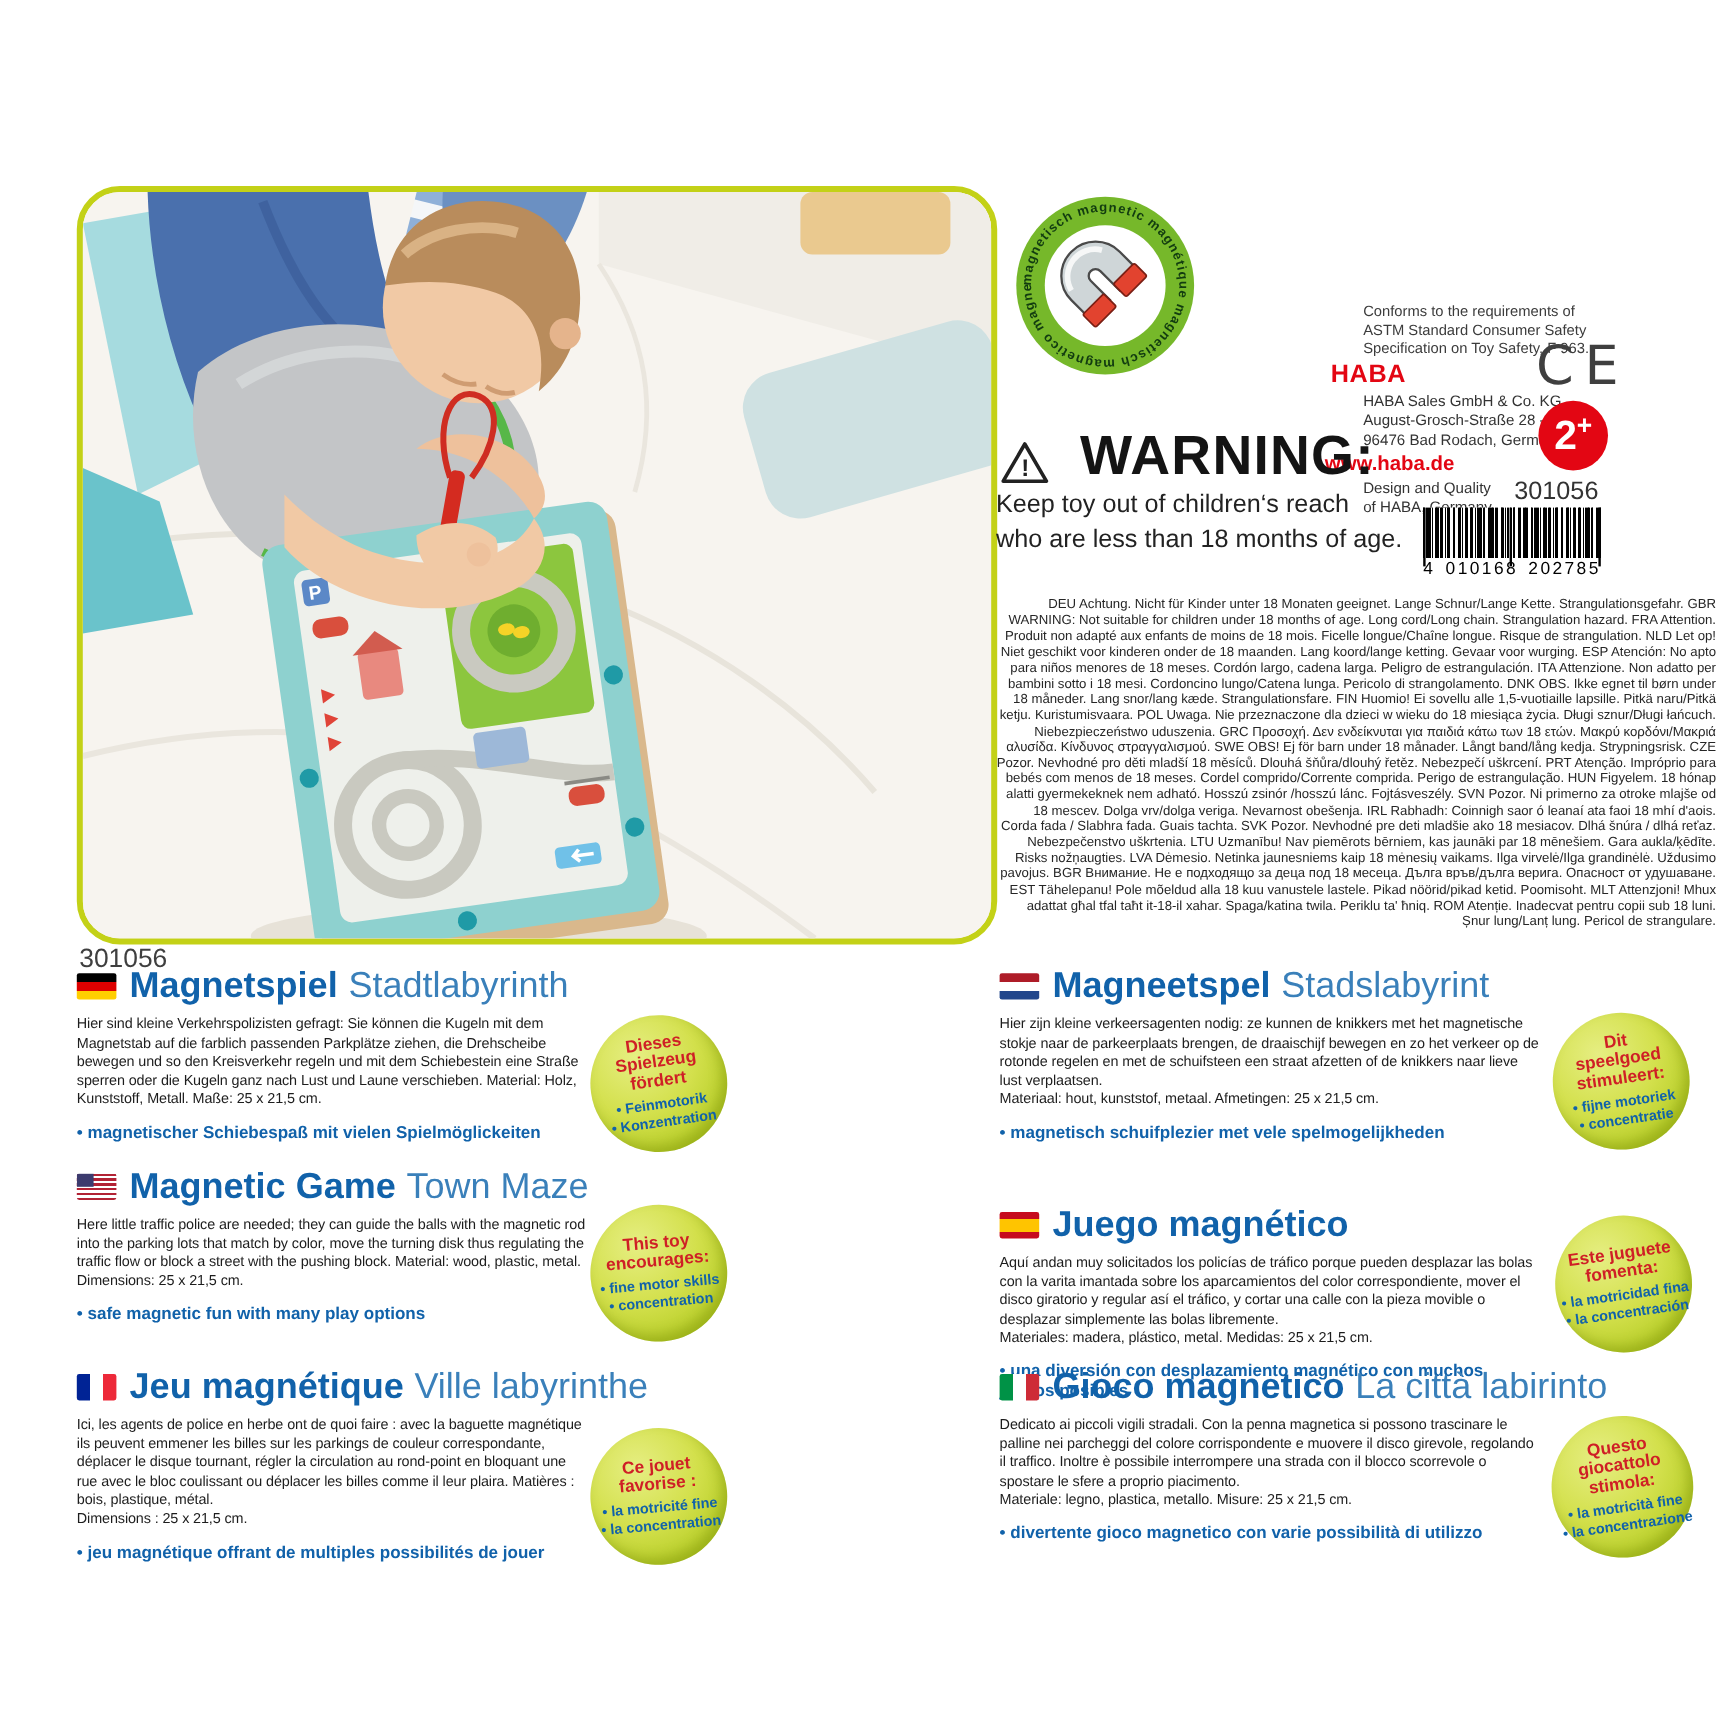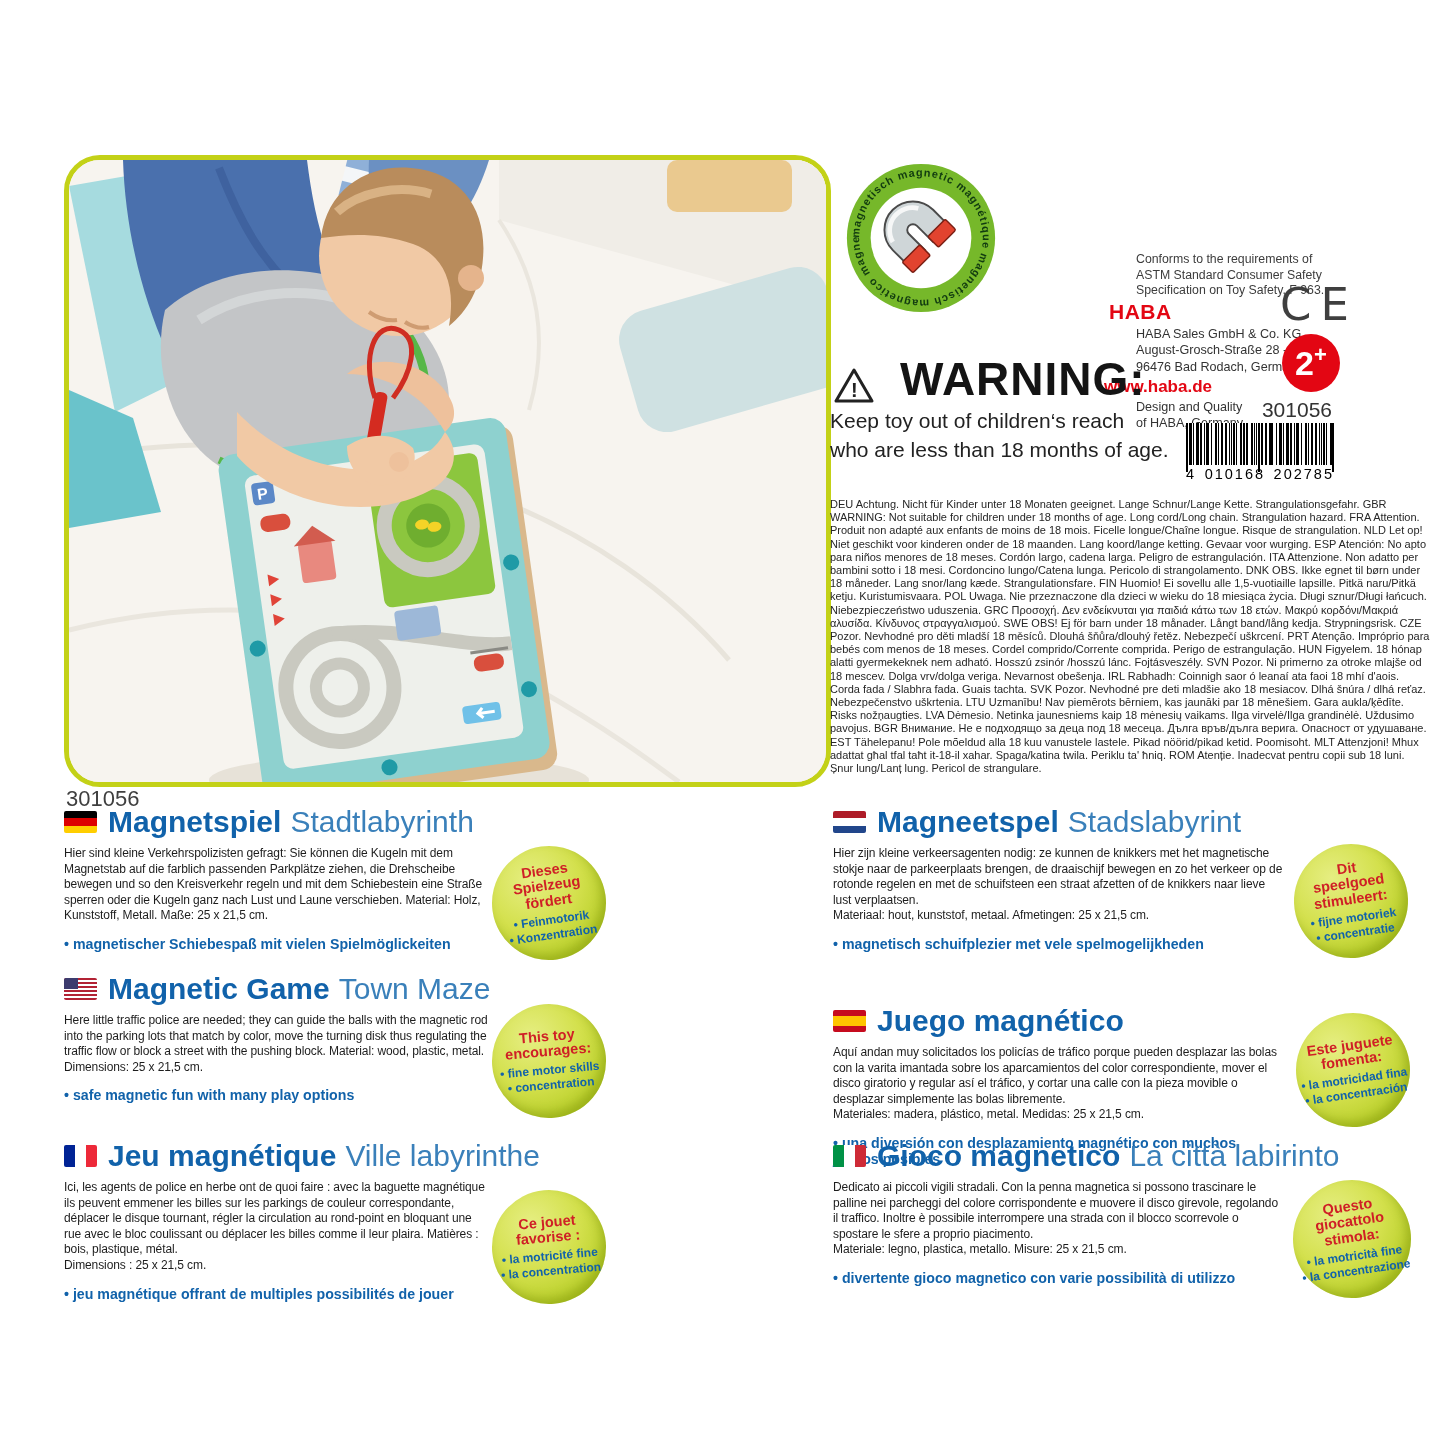--- a/index.html
+++ b/index.html
@@ -34,21 +34,21 @@
   .guard{position:absolute;top:0;width:2px;height:49px;background:#000;}
   .guard.l{left:0;} .guard.m{left:72px;} .guard.r{right:0;}
   .barcode-digits{display:flex;justify-content:space-between;font-size:14.5px;letter-spacing:2px;color:#000;margin-top:1px;}
 
   
   .warning-icon{position:absolute;left:833px;top:366px;width:42px;height:40px;}
   .warning-title{position:absolute;left:900px;top:352px;font-size:46px;font-weight:900;color:#141414;letter-spacing:1px;}
   .warning-lines{position:absolute;left:830px;top:407px;font-size:21px;line-height:1.36;color:#222;}
 
   
-  .fine-print{position:absolute;left:830px;top:487px;width:600px;font-size:11px;line-height:13.2px;color:#262626;}
+  .fine-print{position:absolute;left:830px;top:487px;width:600px;font-size:11px;line-height:13.2px;color:#262626;text-align:right;}
 
   
   .sec{position:absolute;}
   .sec.colL{left:64px;width:424px;}
   .sec.colR{left:833px;width:452px;}
   .sec-head{display:flex;align-items:center;}
   .flag{width:33px;height:22px;border-radius:2px;margin-right:11px;flex:none;position:relative;overflow:hidden;}
   .flag-de{background:linear-gradient(180deg,#000 0 33.3%,#d00 33.3% 66.6%,#ffce00 66.6%);}
   .flag-us{background:repeating-linear-gradient(180deg,#b22234 0 2px,#fff 2px 4px);}
   .flag-us::after{content:"";position:absolute;left:0;top:0;width:14px;height:11px;background:#3c3b6e;}

